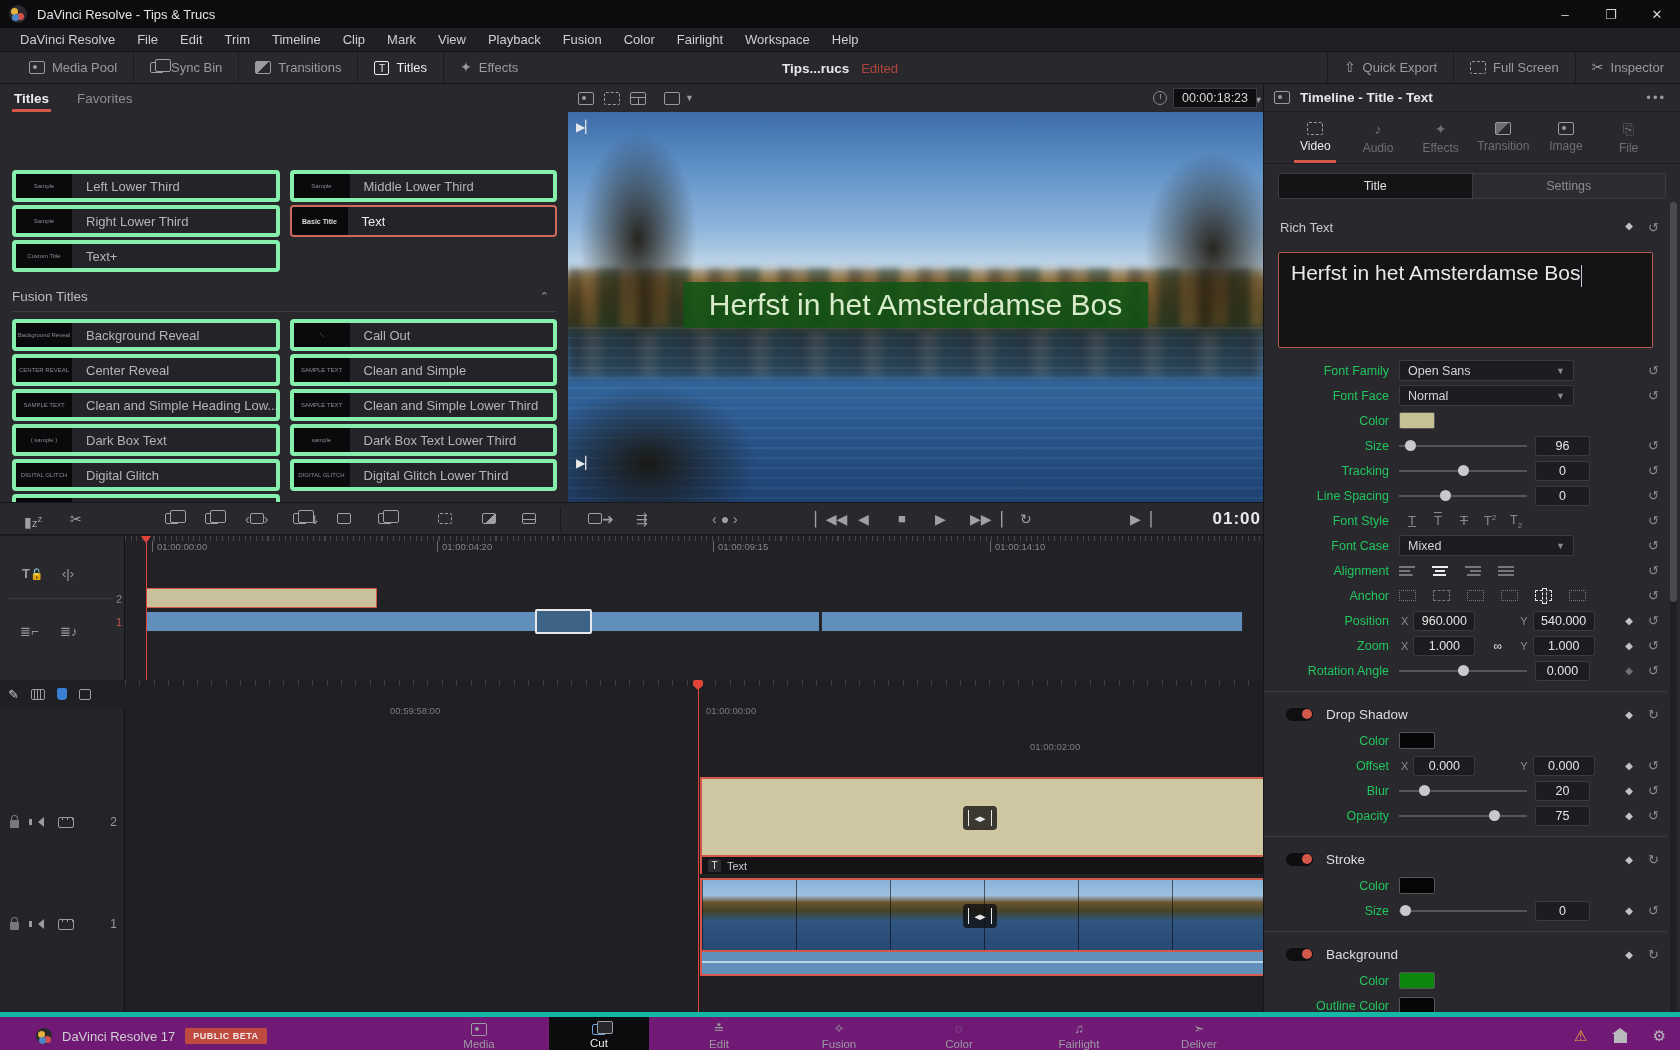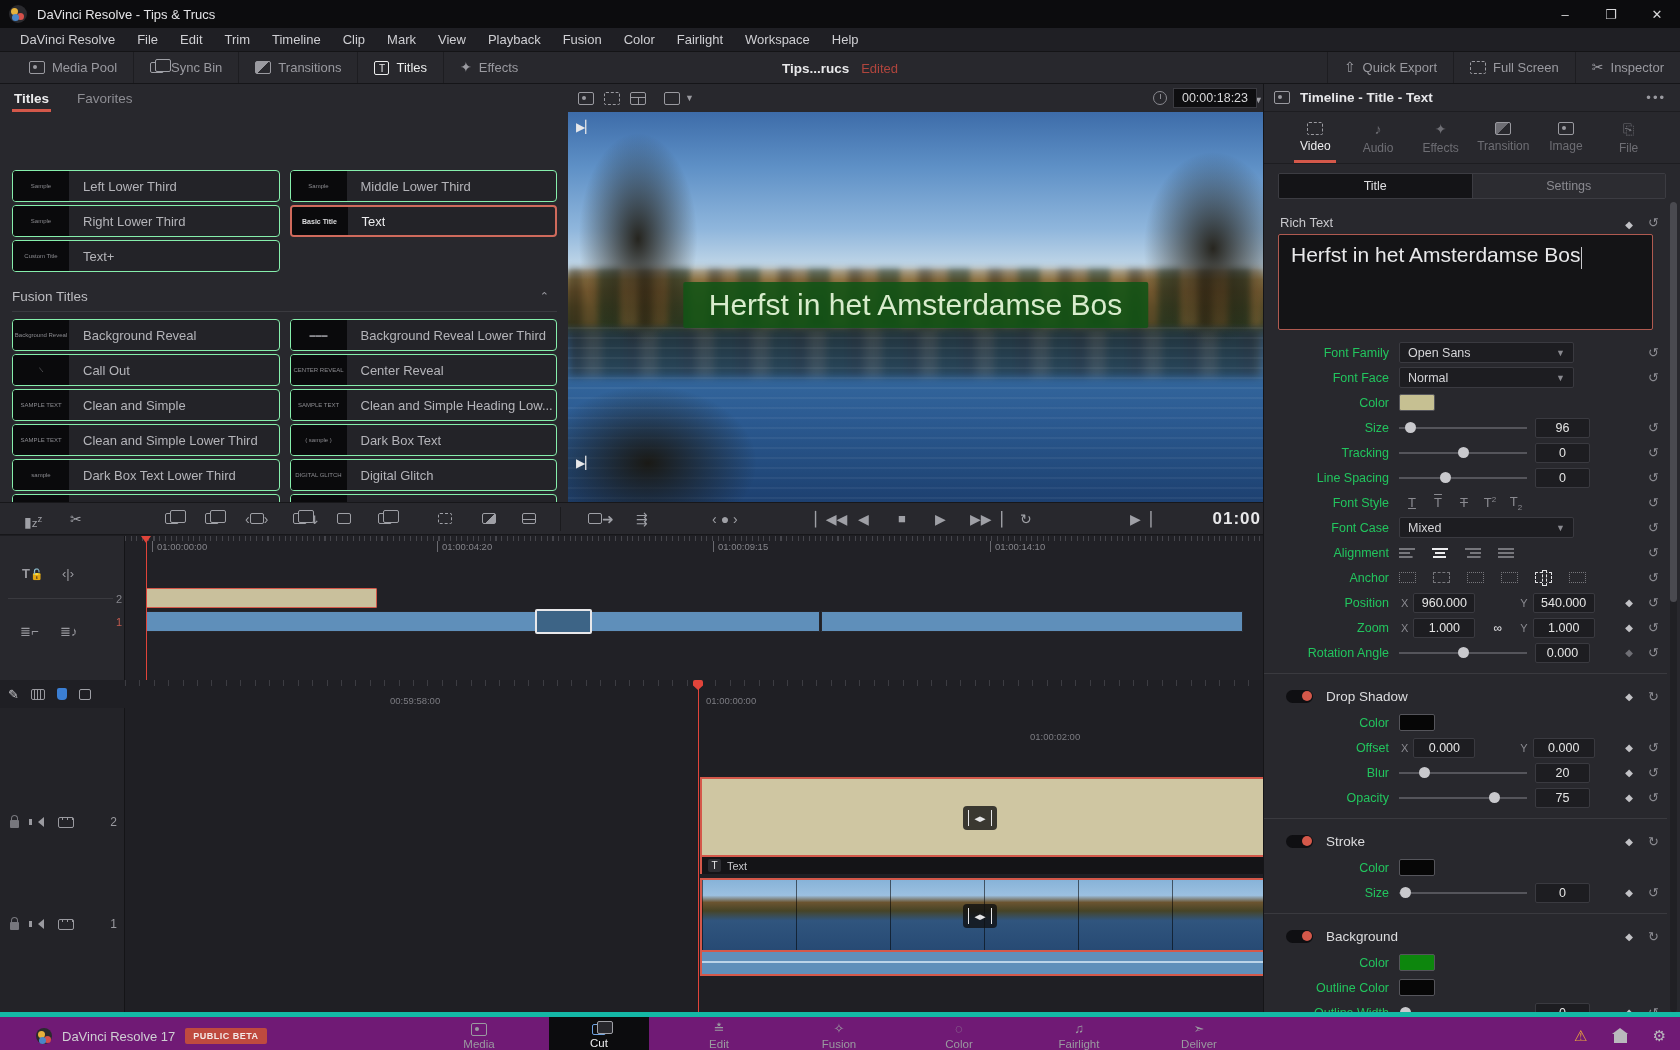--- a/index.html
+++ b/index.html
@@ -46,21 +46,21 @@
 
   
   #leftpanel { position:absolute; left:0; top:84px; width:568px; height:418px; background:#28282d; overflow:hidden; }
   #lp-tabs { position:absolute; left:0; top:0; width:568px; height:28px; background:#28282d; z-index:5; display:flex; align-items:center; }
   .lp-tab { font-size:13.5px; padding:0 14px; height:100%; display:flex; align-items:center; color:#8d8d93; position:relative; }
   .lp-tab.active { color:#ececee; font-weight:bold; }
   .lp-tab.active::after { content:""; position:absolute; left:12px; right:12px; bottom:0; height:3px; background:#d4584a; }
   #lp-search { position:absolute; left:388px; top:4px; width:142px; height:20px; background:#1e1e22; border:1px solid #3a3a40; color:#84848a; font-size:12.5px; padding:0 7px; }
   #lp-menu { position:absolute; left:536px; top:4px; width:26px; height:20px; color:#9a9aa0; font-size:13px; letter-spacing:1px; text-align:center; line-height:20px; }
   #lp-list { position:absolute; left:12px; top:2px; width:545px; display:grid; grid-template-columns:1fr 1fr; column-gap:10px; row-gap:3px; }
-  .trow { height:32px; background:#232328; border:1px solid #86efac; border-radius:4px; display:flex; align-items:stretch; overflow:hidden; }
+  .trow { height:32px; background:#232328; border:4px solid #86efac; border-radius:4px; display:flex; align-items:stretch; overflow:hidden; }
   .trow.selected { border:2px solid #cf6a5c; }
   .thumb { width:56px; flex:none; background:#0a0a0c; color:#8b8b90; font-size:6px; display:flex; align-items:center; justify-content:center; text-align:center; padding:1px; overflow:hidden; }
   .trow.selected .thumb { color:#dcdcde; font-size:7px; font-weight:bold; }
   .tlabel { font-size:13px; color:#b4b4b9; display:flex; align-items:center; padding-left:14px; white-space:nowrap; overflow:hidden; }
   .trow.selected .tlabel { color:#ececee; }
   #fusion-hdr { display:flex; align-items:center; font-size:13.5px; color:#bcbcc0; margin:14px 0 4px 0; grid-column:1 / span 2; border-bottom:1px solid #3a3a3f; padding-bottom:7px; }
   #fusion-hdr .chev { margin-left:auto; margin-right:8px; color:#9a9aa0; font-size:11px; }
 
   
   #viewer { position:absolute; left:568px; top:84px; width:695px; height:418px; background:#1b1b1f; }
@@ -108,21 +108,21 @@
   .upclip-sel { position:absolute; left:535px; top:73px; width:57px; height:25px; background:#3d6486; border:2px solid #e8e8ea; border-radius:2px; }
   .tracknum { position:absolute; left:108px; width:14px; text-align:right; font-size:11px; color:#85858b; }
   #playhead-up { position:absolute; left:146px; top:0; width:1px; height:144px; background:#e0443a; }
   #playhead-up::before { content:""; position:absolute; left:-5px; top:0; border:5px solid transparent; border-top:7px solid #e0443a; }
 
   
   #lowtl { position:absolute; left:0; top:680px; width:1263px; height:332px; background:#1f1f24; }
   #lowtl-tools { position:absolute; left:0; top:0; width:125px; height:28px; display:flex; align-items:center; gap:12px; padding-left:8px; }
   #lowtl-ruler { position:absolute; left:125px; top:0; width:1138px; height:26px;
     background:repeating-linear-gradient(90deg,#3c3c42 0 1px, transparent 1px 14.4px); background-size:100% 6px; background-repeat:no-repeat; }
-  .rlabel2 { position:absolute; top:15px; font-size:9.5px; color:#7c7c82; }
+  .rlabel2 { position:absolute; top:25px; font-size:9.5px; color:#7c7c82; }
   #lt-head { position:absolute; left:0; top:28px; width:125px; height:304px; background:#232328; border-right:1px solid #141417; }
   .lt-trackrow { position:absolute; left:0; width:125px; display:flex; align-items:center; gap:14px; padding-left:10px; }
   .lt-num { position:absolute; right:8px; font-size:12px; color:#9a9aa0; }
   .icolock { width:9px; height:8px; background:#77777d; border-radius:1px; position:relative; margin-top:4px; }
   .icolock::before { content:""; position:absolute; left:1px; top:-5px; width:5px; height:5px; border:1.5px solid #77777d; border-bottom:none; border-radius:4px 4px 0 0; }
   .icospk { width:0; height:0; border:5px solid transparent; border-right:6px solid #9a9aa0; position:relative; }
   .icospk::before { content:""; position:absolute; left:-9px; top:-3px; width:3px; height:6px; background:#9a9aa0; }
   .icofilm { width:16px; height:11px; border:1px solid #9a9aa0; border-radius:2px;
     background:linear-gradient(90deg,#9a9aa0 1px,transparent 1px) 3px 0/5px 2px repeat-x, linear-gradient(90deg,#9a9aa0 1px,transparent 1px) 3px 9px/5px 2px repeat-x; }
 
@@ -186,21 +186,21 @@
   .anico.hl::after { content:""; position:absolute; left:6px; top:-3px; width:3px; height:14px; background:#28282d; border:1px dashed #e4e4e7; }
   .secdiv { height:1px; background:#3a3a3f; margin:8px 0; }
   .sechdr { position:relative; height:28px; display:flex; align-items:center; padding-left:22px; }
   .sechdr .toggle { width:27px; height:13px; background:#0f0f12; border-radius:7px; position:relative; flex:none; }
   .sechdr .toggle::after { content:""; position:absolute; right:1.5px; top:1.5px; width:10px; height:10px; border-radius:50%; background:#d4584a; }
   .sechdr .slabel { font-size:13.5px; color:#dcdcde; margin-left:13px; }
   .sechdr .kf { position:absolute; right:34px; font-size:10px; color:#c2c2c6; }
   .sechdr .rst { position:absolute; right:8px; font-size:13px; color:#8a8a90; }
   #insp-scroll { position:absolute; right:3px; top:118px; width:7px; height:810px; background:#202024; border-radius:4px; }
   #insp-scroll .sthumb2 { position:absolute; left:0; width:7px; top:0; height:400px; background:#4a4a50; border-radius:4px; }
-  #richtextrow { position:relative; height:28px; display:flex; align-items:flex-end; padding-left:16px; }
+  #richtextrow { position:relative; height:28px; display:flex; align-items:flex-start; padding-left:16px;margin-top:18px; }
   #richtextrow .rtl { font-size:13px; color:#c8c8cc; }
   #textarea-box { margin:4px 14px 10px 14px; height:96px; background:#141416; border:1px solid #b05a50; border-radius:2px; padding:8px 12px; }
   #textarea-box .rttext { font-size:21px; color:#e8e8ea; }
   .cursorbar { display:inline-block; width:1px; height:22px; background:#c9c9cd; vertical-align:middle; margin-left:1px; }
 
   
   #bottombar { position:absolute; left:0; top:1012px; width:1680px; height:38px; background:#701a75; border-top:5px solid #14b8a6; }
   #bb-left { position:absolute; left:36px; top:0; height:38px; display:flex; align-items:center; gap:10px; }
   #bb-app { font-size:13px; color:#cfcfd3; }
   #bb-badge { background:#bf4a3f; color:#f4e9e7; font-size:9px; font-weight:bold; letter-spacing:.5px; padding:3px 8px; border-radius:2px; }
@@ -314,24 +314,20 @@
     </div>
 
     <div id="fusion-hdr">
       <span>Fusion Titles</span>
       <span class="chev">⌃</span>
     </div>
 
     <div class="trow">
         <div class="thumb">Background Reveal</div>
         <div class="tlabel">Background Reveal</div>
-      </div>
-    <div class="trow">
-        <div class="thumb">▬▬▬</div>
-        <div class="tlabel">Background Reveal Lower Third</div>
       </div>
     <div class="trow">
         <div class="thumb">⟍</div>
         <div class="tlabel">Call Out</div>
       </div>
     <div class="trow">
         <div class="thumb">CENTER REVEAL</div>
         <div class="tlabel">Center Reveal</div>
       </div>
     <div class="trow">

